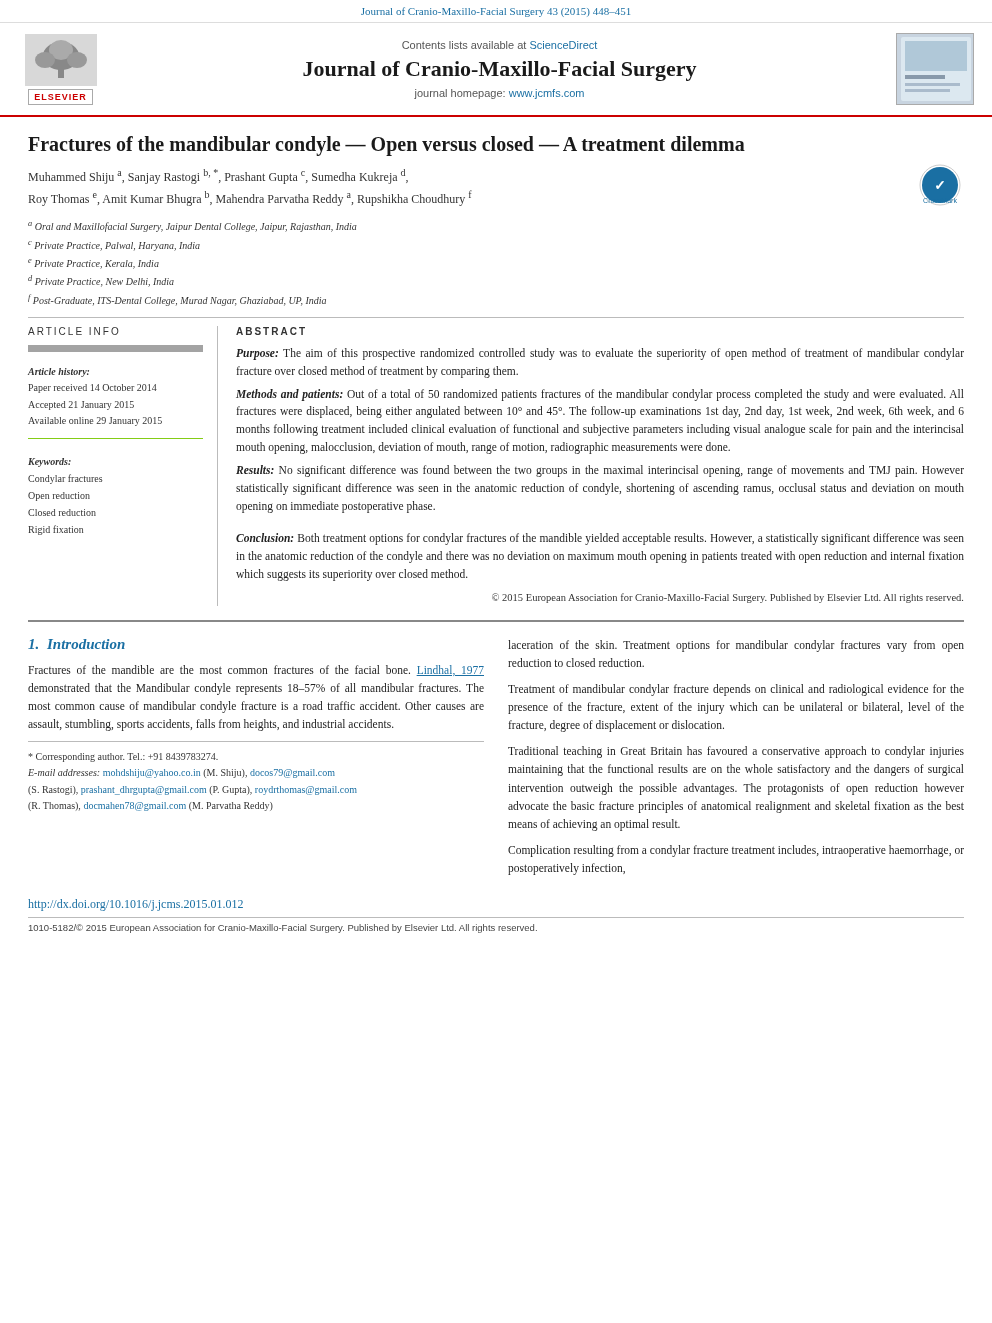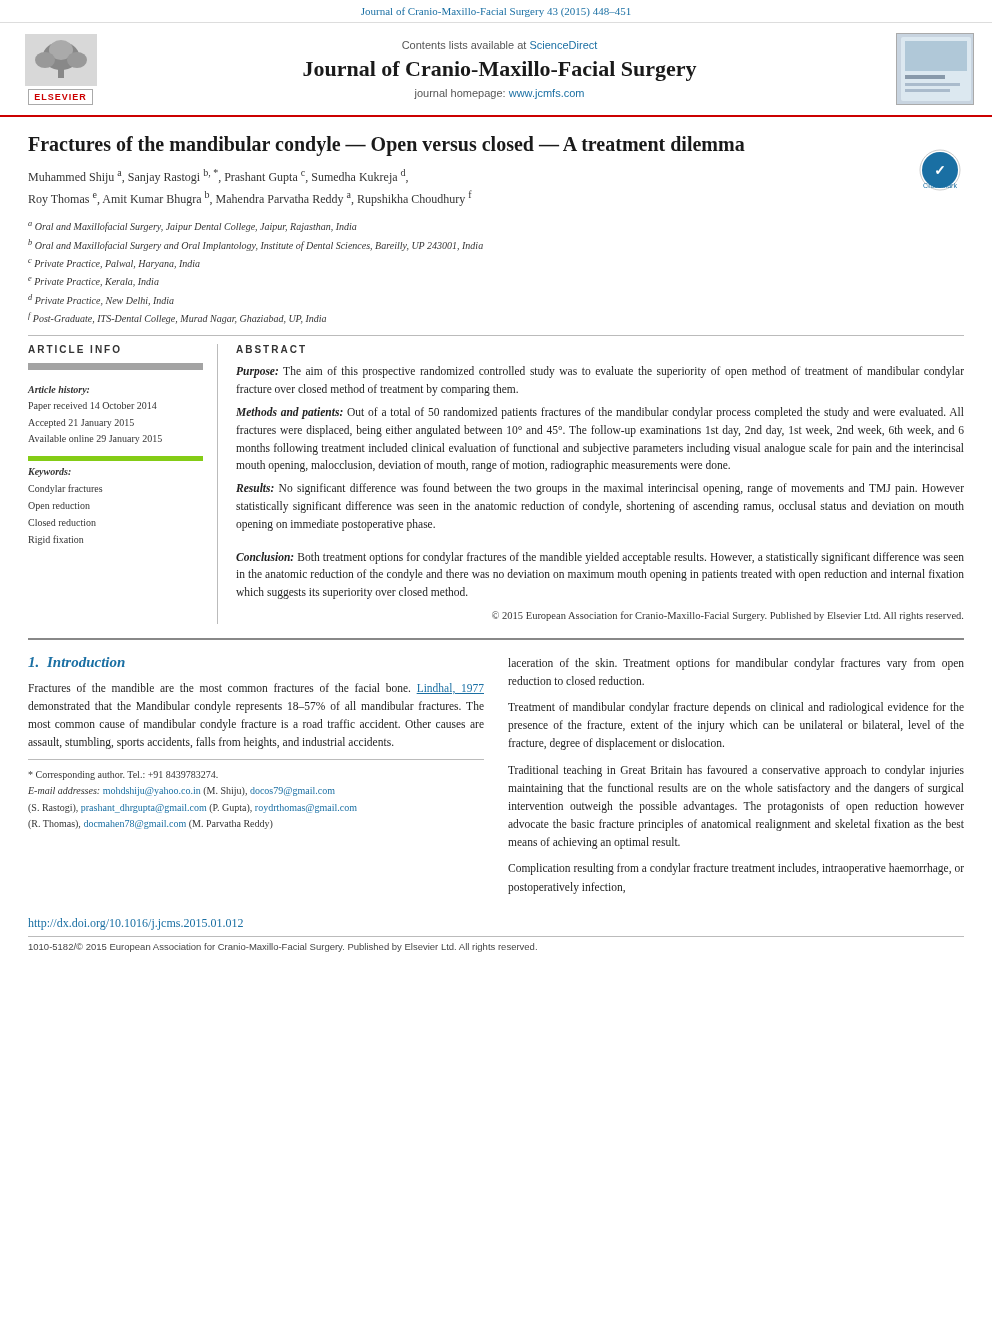--- a/index.html
+++ b/index.html
@@ -60,63 +60,62 @@
       <rect x="8" y="8" width="62" height="30" fill="#b0c8d8"></rect>
       <rect x="8" y="42" width="40" height="4" fill="#8899aa"></rect>
       <rect x="8" y="50" width="55" height="3" fill="#aabbcc"></rect>
       <rect x="8" y="56" width="45" height="3" fill="#aabbcc"></rect>
     </svg>
   </div>
 </div>
 
 <div style="padding:14px 28px;">
 
-  <div style="display:flex; align-items:center; margin-bottom:8px;">
+  <div style="display:flex; align-items:flex-end; margin-bottom:8px;">
     <div style="flex:1;">
       <div style="font-size:20px; font-weight:bold; color:#1a1a1a; line-height:1.3; margin-bottom:8px; font-family:Times New Roman,serif;">Fractures of the mandibular condyle — Open versus closed — A treatment dilemma</div>
       <div style="font-size:12px; color:#333; line-height:1.6; font-family:Times New Roman,serif;">
         Muhammed Shiju <sup>a</sup>, Sanjay Rastogi <sup>b, *</sup>, Prashant Gupta <sup>c</sup>, Sumedha Kukreja <sup>d</sup>,<br>
         Roy Thomas <sup>e</sup>, Amit Kumar Bhugra <sup>b</sup>, Mahendra Parvatha Reddy <sup>a</sup>, Rupshikha Choudhury <sup>f</sup>
       </div>
     </div>
 
     <div style="width:48px; height:48px; margin-left:18px; flex-shrink:0; display:flex; align-items:center; justify-content:center;">
       <svg width="44" height="44" viewBox="0 0 44 44">
         <circle cx="22" cy="22" r="20" fill="#fff" stroke="#ccc" stroke-width="1"></circle>
         <circle cx="22" cy="22" r="18" fill="#1a6fa3"></circle>
         <text x="22" y="27" text-anchor="middle" fill="#fff" font-size="14" font-weight="bold" font-family="Arial">✓</text>
         <text x="22" y="40" text-anchor="middle" fill="#1a6fa3" font-size="7" font-family="Arial">CrossMark</text>
       </svg>
     </div>
   </div>
 
   <div style="margin-bottom:8px;">
     <div style="font-size:10px; font-style:italic; color:#333; line-height:1.6;"><sup>a</sup> Oral and Maxillofacial Surgery, Jaipur Dental College, Jaipur, Rajasthan, India</div>
-    <div style="font-size:10px; font-style:italic; color:#333; line-height:1.6;"><sup>b</sup> Oral and Maxillofacial Surgery and Oral Implantology, Institute of Dental Sciences, Bareilly, UP 243001, India</div>
     <div style="font-size:10px; font-style:italic; color:#333; line-height:1.6;"><sup>c</sup> Private Practice, Palwal, Haryana, India</div>
     <div style="font-size:10px; font-style:italic; color:#333; line-height:1.6;"><sup>e</sup> Private Practice, Kerala, India</div>
     <div style="font-size:10px; font-style:italic; color:#333; line-height:1.6;"><sup>d</sup> Private Practice, New Delhi, India</div>
     <div style="font-size:10px; font-style:italic; color:#333; line-height:1.6;"><sup>f</sup> Post-Graduate, ITS-Dental College, Murad Nagar, Ghaziabad, UP, India</div>
   </div>
 
   <hr style="border:none; border-top:1px solid #bbb; margin:8px 0;">
 
   <div style="display:flex; gap:18px;">
 
     <div style="width:190px; flex-shrink:0; border-right:1px solid #bbb; padding-right:14px;">
-      <div style="font-size:10px; font-weight:bold; letter-spacing:2px; color:#333; text-transform:uppercase; margin-bottom:8px; font-family:Arial,sans-serif;">ARTICLE INFO</div>
+      <div style="font-size:10px; font-weight:normal; letter-spacing:2px; color:#333; text-transform:uppercase; margin-bottom:8px; font-family:Arial,sans-serif;">ARTICLE INFO</div>
 
       <div style="border-top:7px solid #a3a3a3; padding-top:14px; margin-bottom:8px;">
         <div style="font-size:10px; font-style:italic; font-weight:bold; color:#333; margin-bottom:3px;">Article history:</div>
         <div style="font-size:10px; color:#333; line-height:1.65;">Paper received 14 October 2014</div>
         <div style="font-size:10px; color:#333; line-height:1.65;">Accepted 21 January 2015</div>
         <div style="font-size:10px; color:#333; line-height:1.65;">Available online 29 January 2015</div>
       </div>
 
-      <div style="border-top:5px solid #84cc16; padding-top:5px;">
+      <div style="border-top:1px solid #84cc16; padding-top:17px;">
         <div style="font-size:10px; font-style:italic; font-weight:bold; color:#333; margin-bottom:3px;">Keywords:</div>
         <div style="font-size:10px; color:#333; line-height:1.7;">Condylar fractures</div>
         <div style="font-size:10px; color:#333; line-height:1.7;">Open reduction</div>
         <div style="font-size:10px; color:#333; line-height:1.7;">Closed reduction</div>
         <div style="font-size:10px; color:#333; line-height:1.7;">Rigid fixation</div>
       </div>
     </div>
 
     <div style="flex:1;">
       <div style="font-size:10px; font-weight:bold; letter-spacing:2px; color:#333; text-transform:uppercase; margin-bottom:8px; font-family:Arial,sans-serif;">ABSTRACT</div>

